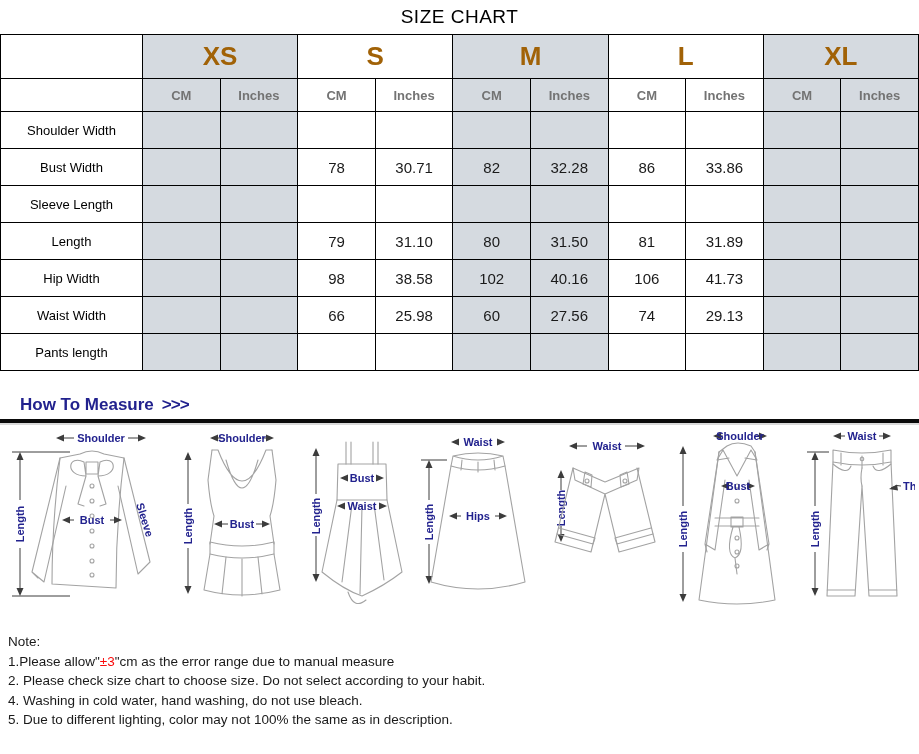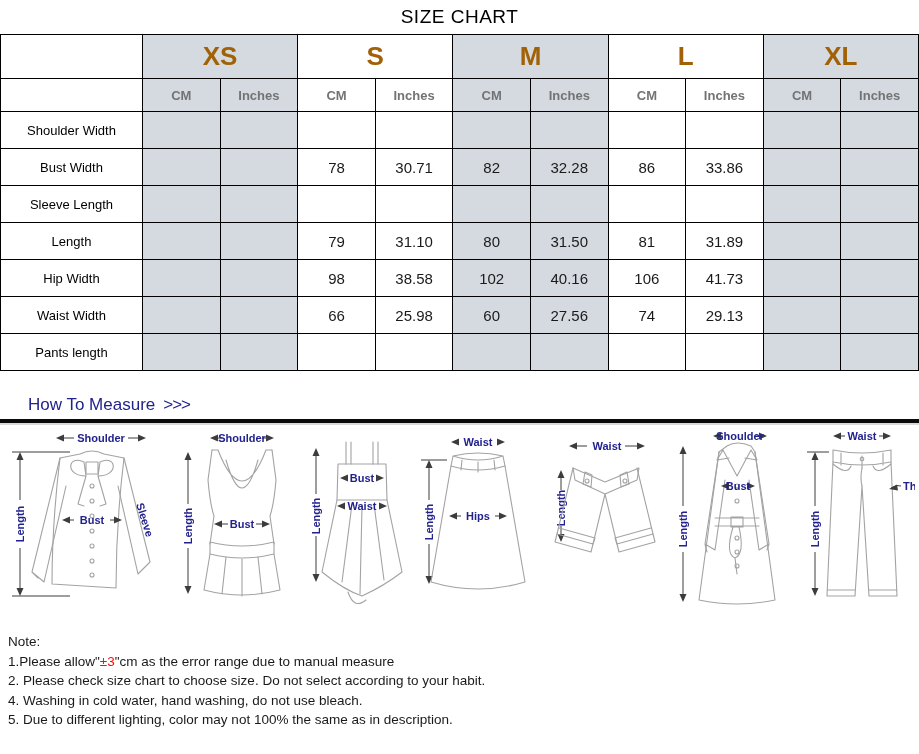--- a/index.html
+++ b/index.html
@@ -9,21 +9,21 @@
   table.size td{border:1px solid #000;text-align:center;vertical-align:middle;padding:0;overflow:hidden;}
   col.lab{width:142px;}
   col.sh{background:#d5dae0;}
   tr.sizerow{height:44px;}
   tr.sizerow td{font-size:26px;font-weight:bold;color:#a16207;}
   tr.unitrow{height:33px;}
   tr.unitrow td{font-size:13px;font-weight:bold;color:#737373;}
   tr.body{height:37px;}
   tr.body td{font-size:15px;color:#1a1a1a;}
   tr.body td.rl{font-size:13px;color:#000;}
-  .htm-head{margin-top:24px;padding-left:28px;font-size:17px;font-weight:normal;color:#22228e;height:21px;}
+  .htm-head{margin-top:24px;padding-left:20px;font-size:17px;font-weight:bold;color:#22228e;height:21px;}
   .htm-head .arrows{margin-left:8px;letter-spacing:-1px;}
   .rule{margin-top:3px;height:4px;background:#0a0a0a;box-shadow:0 2px 0 #d9d9d9;}
   .diagrams{margin-top:0;height:197px;display:flex;justify-content:space-between;align-items:center;padding:0 4px;}
   .diagrams svg{display:block;}
   .g{stroke:#a3a3a3;fill:none;stroke-width:1.1;stroke-linejoin:round;stroke-linecap:round;}
   .d{stroke:#3c3c3c;fill:none;stroke-width:1;}
   .ah{fill:#3c3c3c;stroke:none;}
   .dl{fill:#22228e;font-size:11px;font-weight:bold;font-family:"Liberation Sans",sans-serif;}
   .notes{margin-top:12px;padding-left:8px;font-size:13.5px;color:#1a1a1a;}
   .notes div{line-height:19.5px;}

